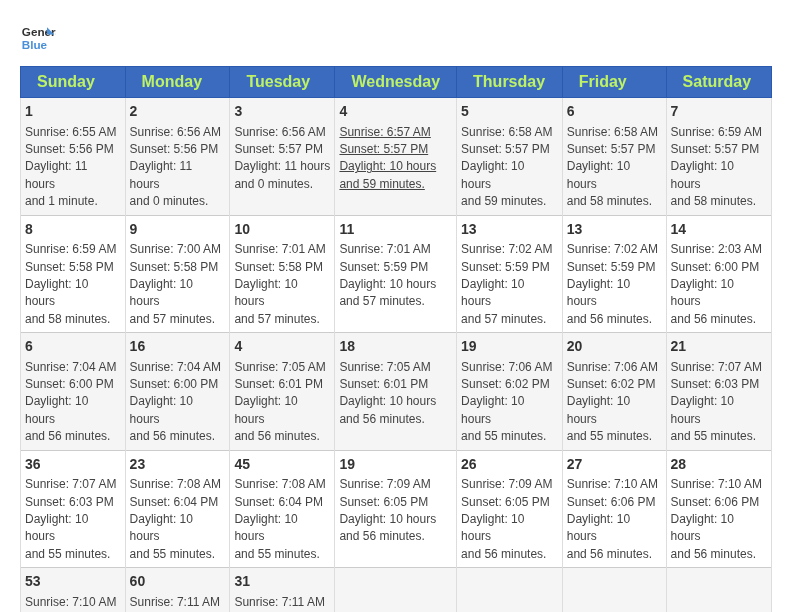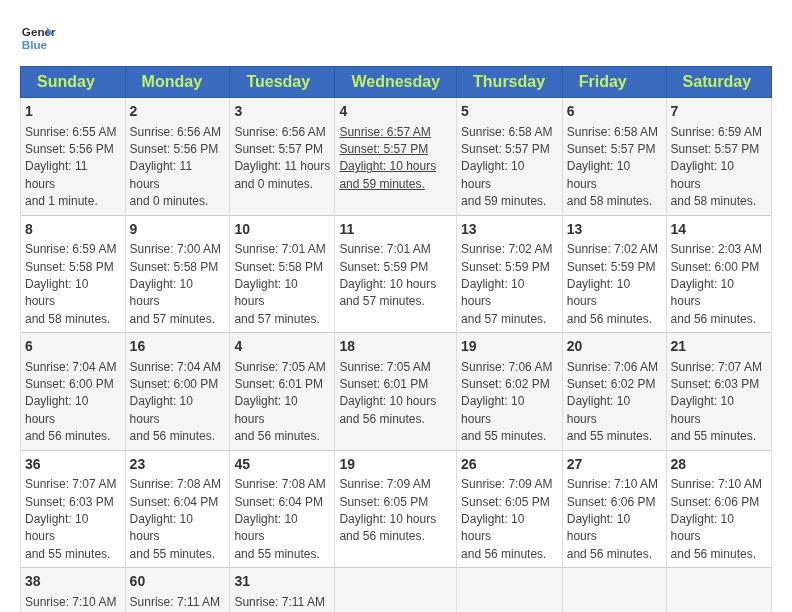--- a/index.html
+++ b/index.html
@@ -315,21 +315,21 @@
         <td>
           <span class="day-num">28</span>
           <div class="day-info" style="white-space: pre-line;">Sunrise: 7:10 AM
 Sunset: 6:06 PM
 Daylight: 10 hours
 and 56 minutes.</div>
         </td>
       </tr>
       <tr class="week-row">
         <td>
-          <span class="day-num">38</span>
+          <span class="day-num">53</span>
           <div class="day-info" style="white-space: pre-line;">Sunrise: 7:10 AM
 Sunset: 6:07 PM
 Daylight: 10 hours
 and 56 minutes.</div>
         </td>
         <td>
           <span class="day-num">60</span>
           <div class="day-info" style="white-space: pre-line;">Sunrise: 7:11 AM
 Sunset: 6:08 PM
 Daylight: 10 hours

